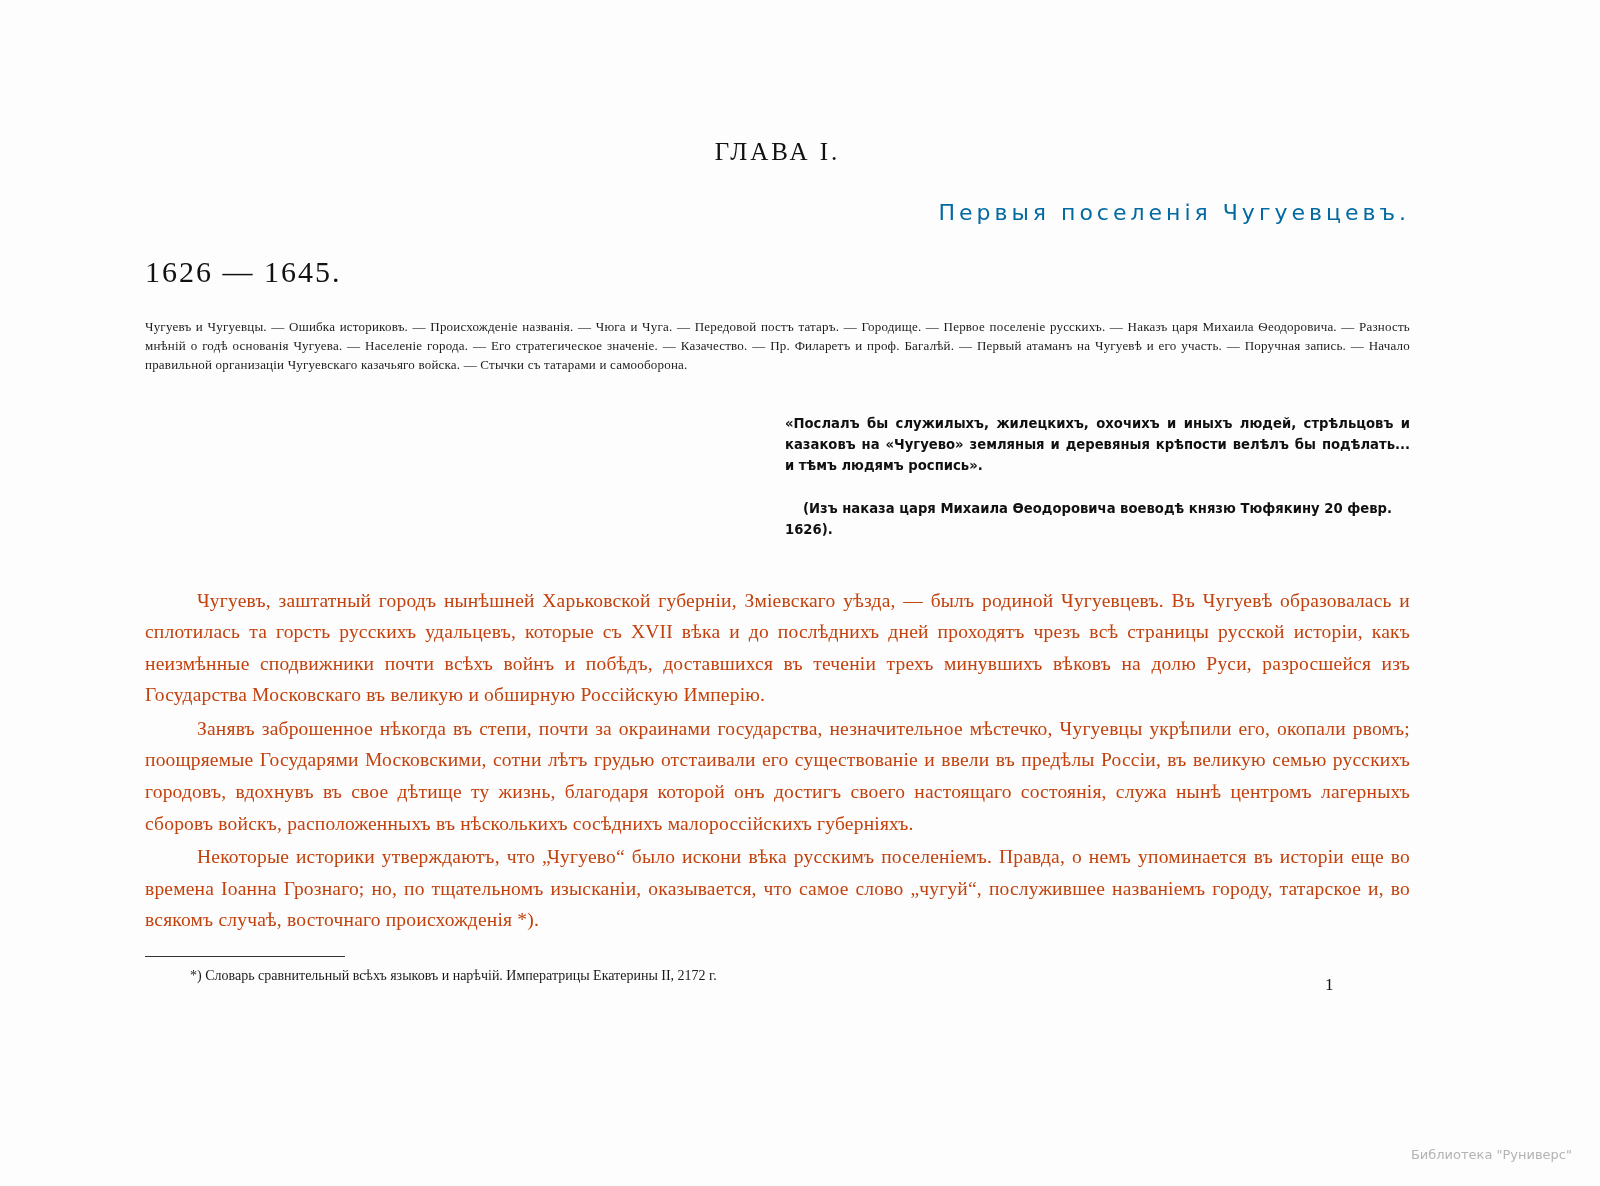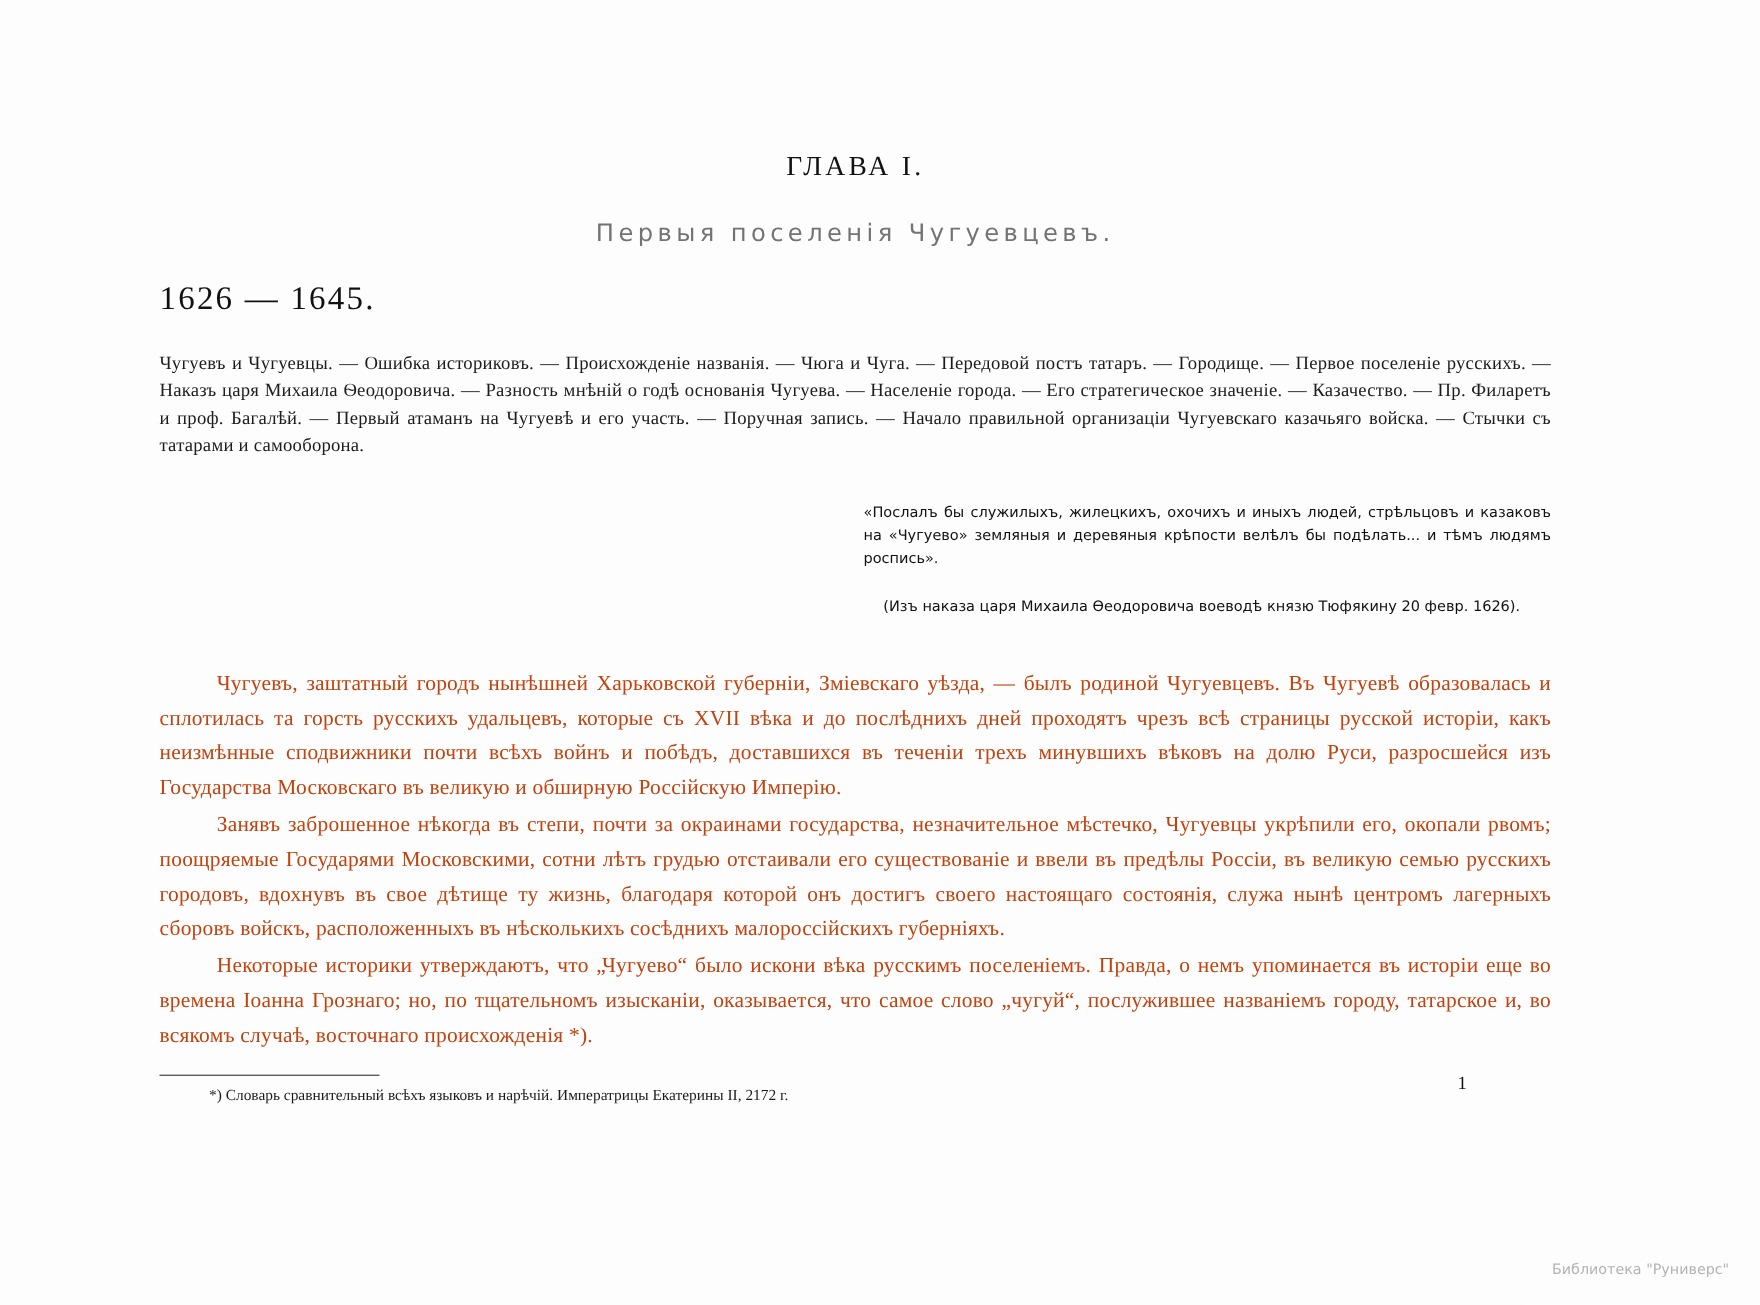--- a/index.html
+++ b/index.html
@@ -32,56 +32,56 @@
 
   .chapter-title {
     text-align: center;
     font-size: 25px;
     letter-spacing: 3px;
     color: #111;
     margin: 18px 0 0 0;
     font-family: "Liberation Serif", serif;
   }
   .chapter-subtitle {
-    text-align: center;
+    text-align: right;
     font-size: 22px;
     letter-spacing: 4px;
-    color: #737373;
+    color: #0369a1;
     margin: 34px 0 0 0;
     font-family: "DejaVu Sans", sans-serif;
     font-weight: 500;
   }
   .chapter-years {
     text-align: left;
     font-size: 30px;
     letter-spacing: 2px;
     color: #111;
     margin: 30px 0 0 0;
     font-family: "Liberation Serif", serif;
   }
 
   .summary {
     margin-top: 28px;
-    font-size: 17px;
+    font-size: 13px;
     line-height: 1.48;
     text-align: justify;
     color: #1c1c1c;
     letter-spacing: 0.2px;
     font-family: "Liberation Serif", serif;
   }
 
   .epigraph {
     margin: 38px 0 0 auto;
     width: 625px;
     font-family: "DejaVu Sans", sans-serif;
     font-size: 13.2px;
     line-height: 1.62;
     text-align: justify;
     color: #101010;
-    font-weight: 400;
+    font-weight: 700;
   }
   .epigraph .src {
     margin-top: 21px;
     text-indent: 18px;
     text-align: left;
   }
 
   .body-text {
     margin-top: 44px;
   }

